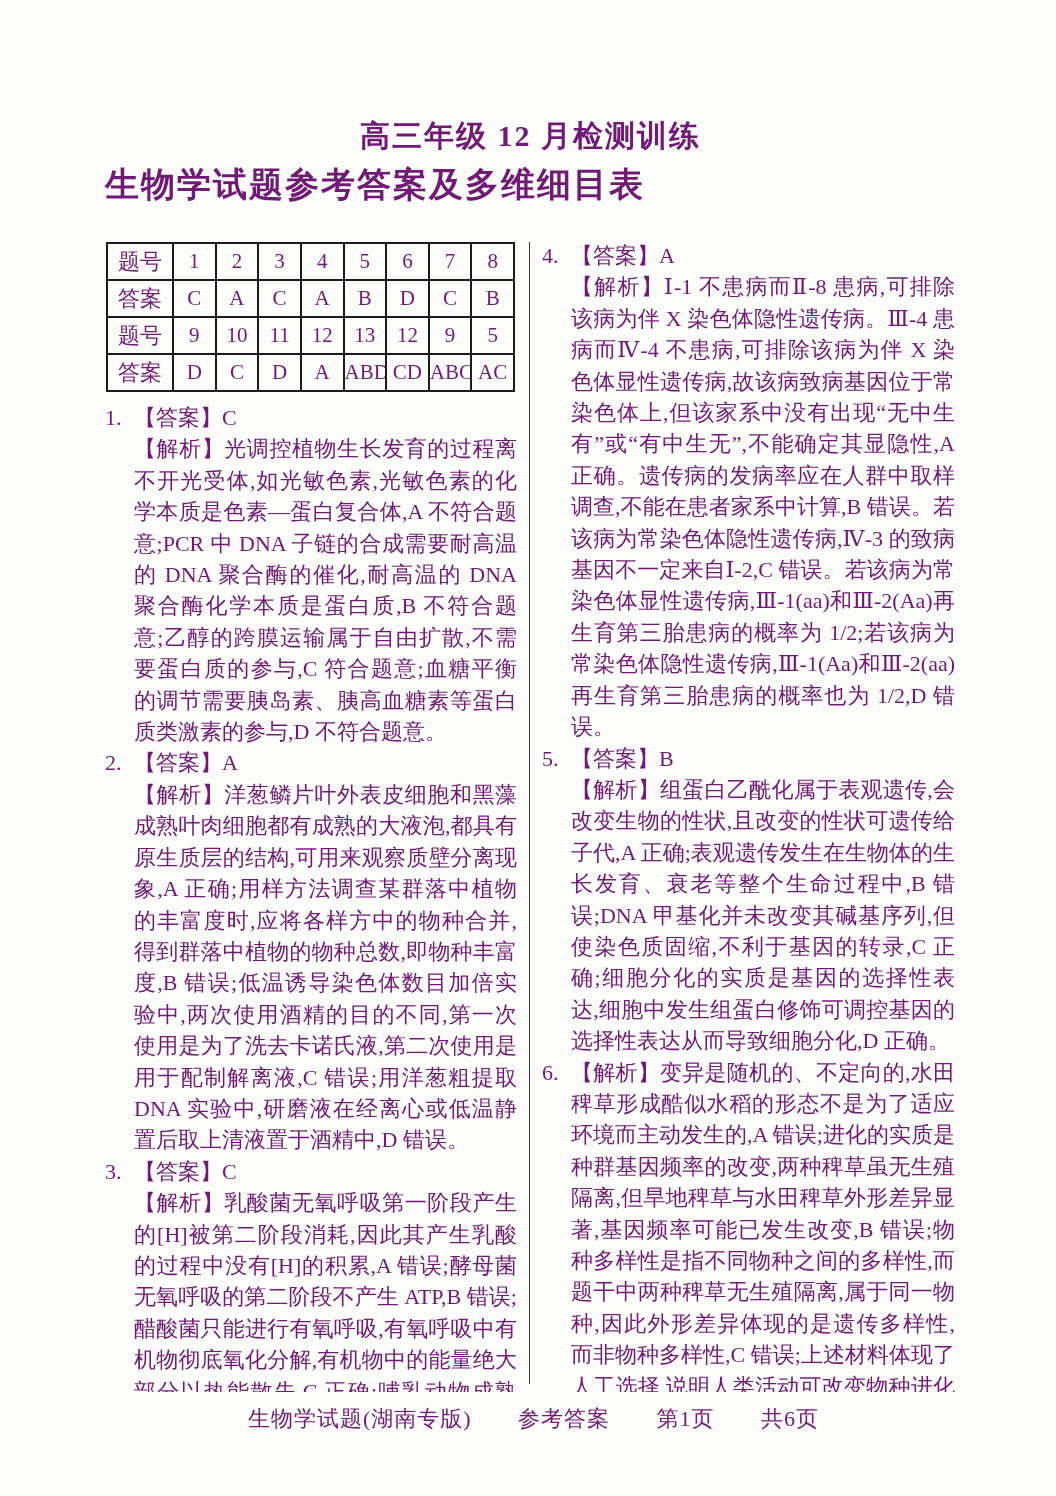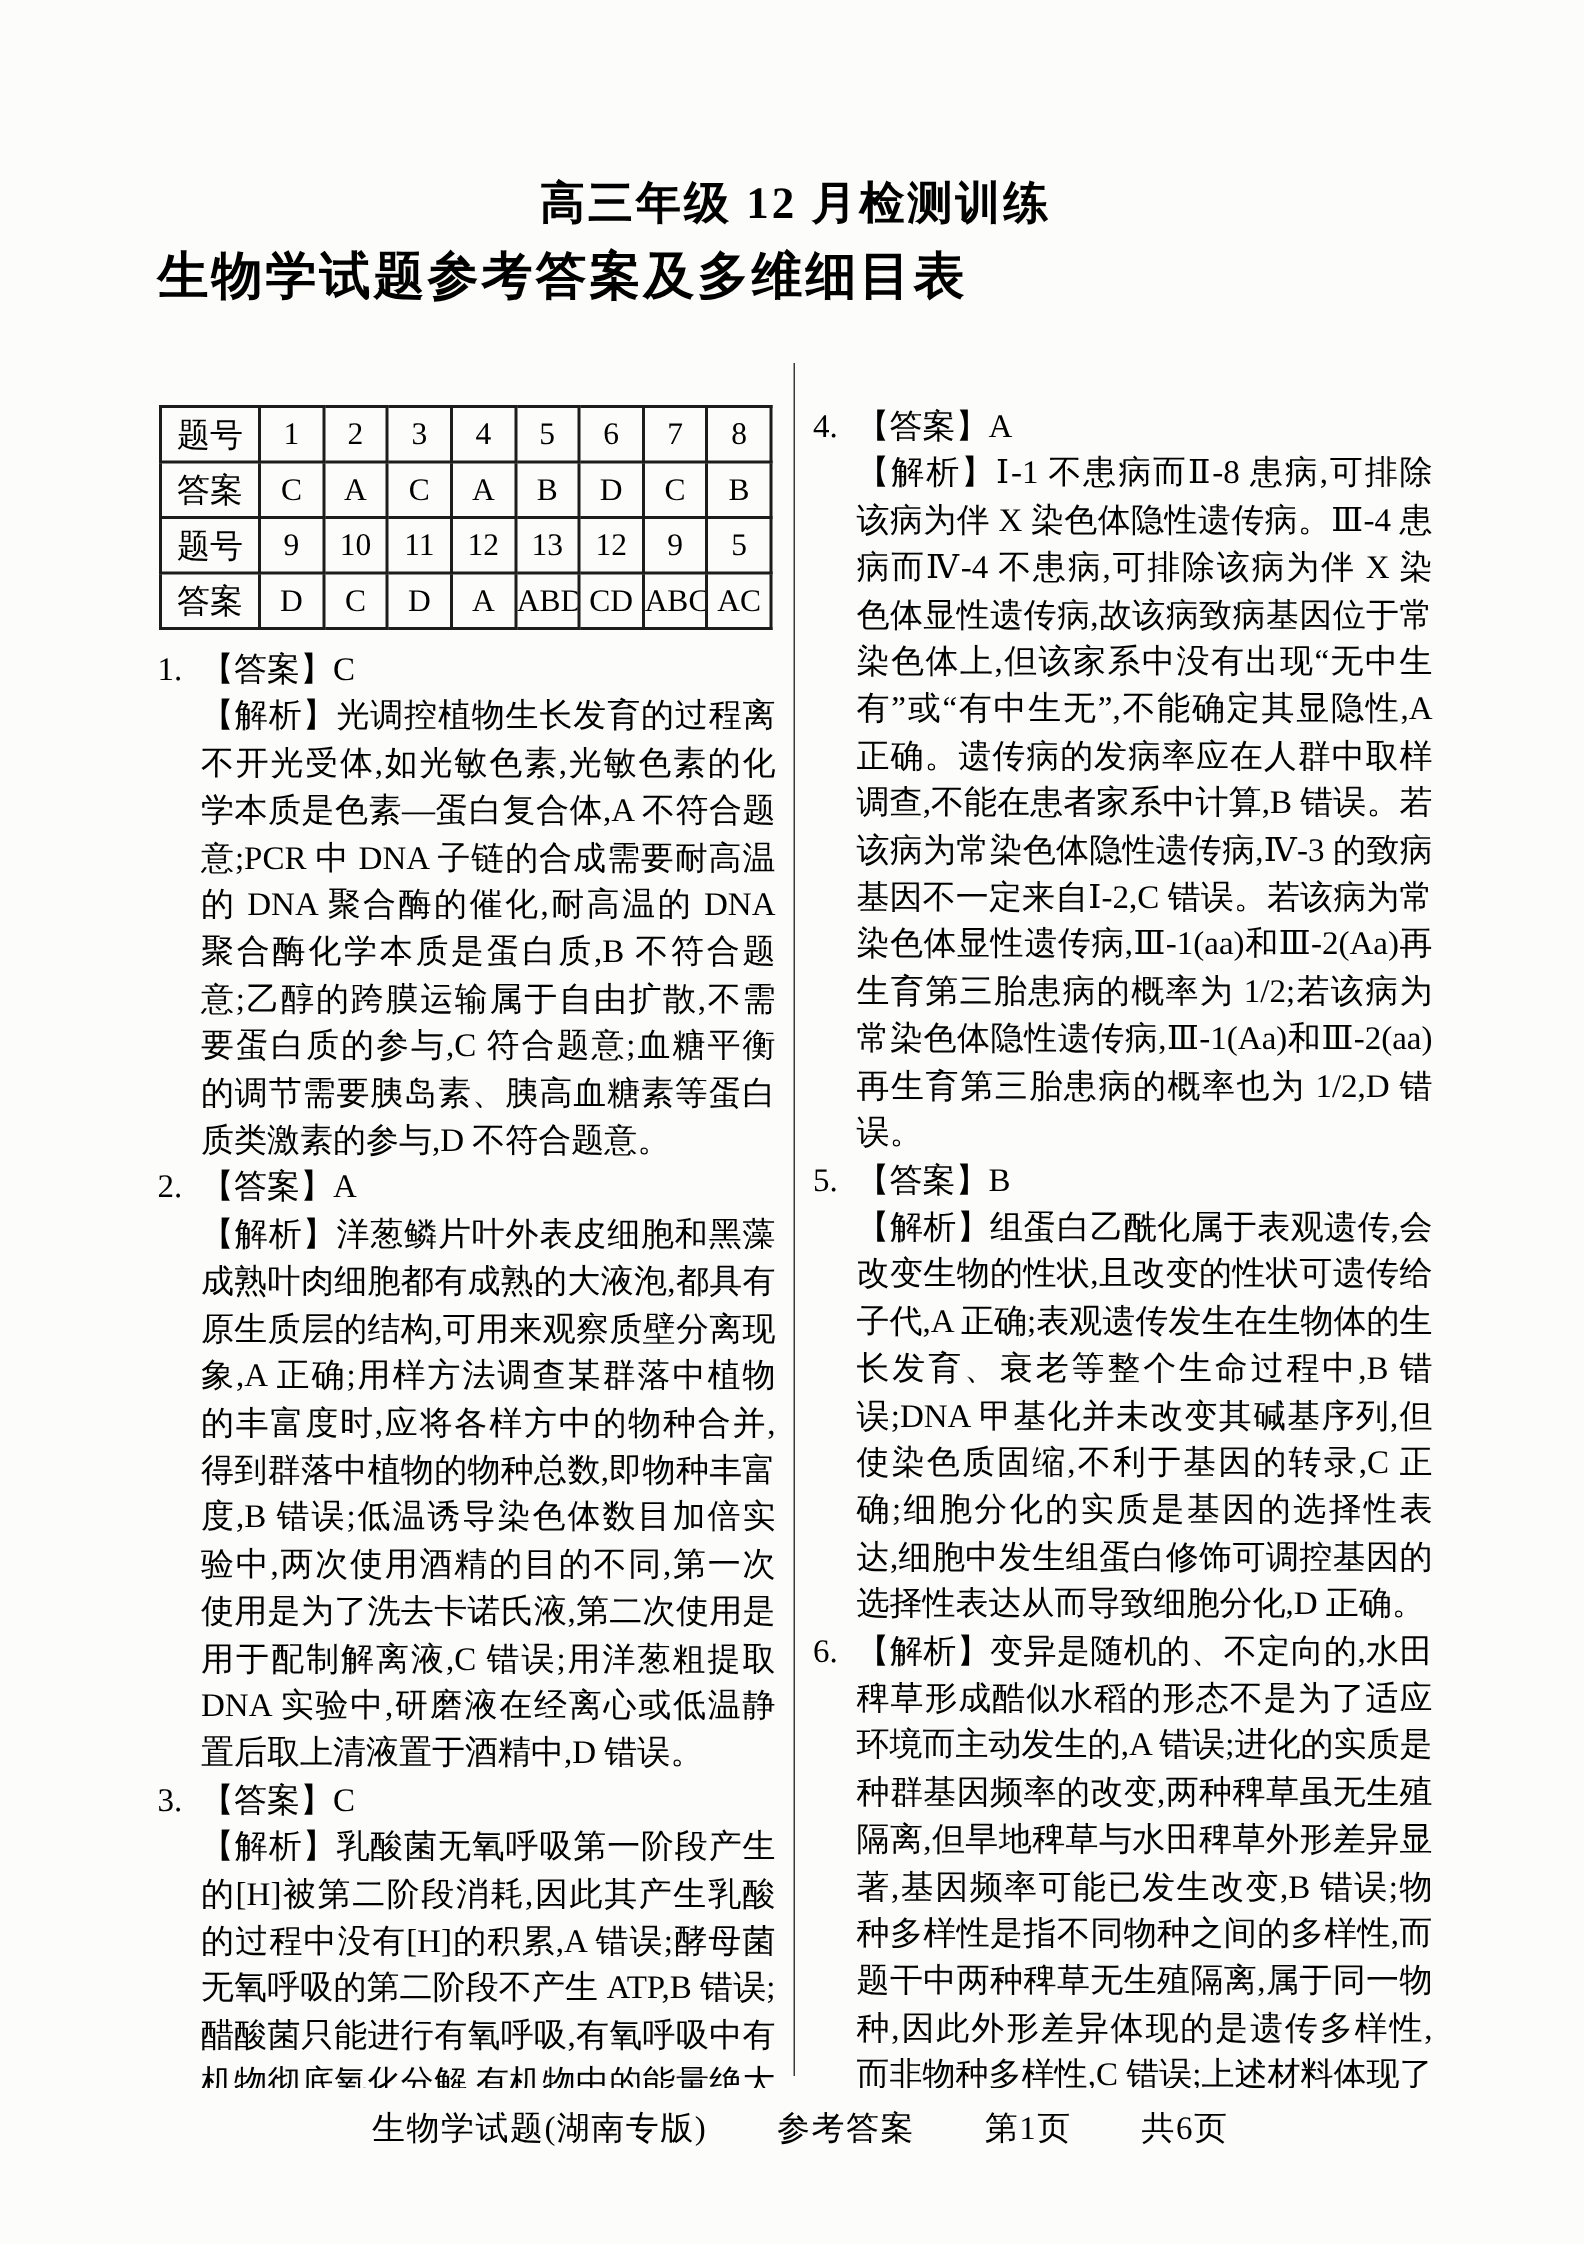--- a/index.html
+++ b/index.html
@@ -5,21 +5,21 @@
   * { box-sizing: border-box; }
   html, body { margin: 0; padding: 0; }
   body {
     width: 1056px; height: 1496px;
     background: #e9e9e7;
     font-family: "Liberation Serif", "DejaVu Serif", serif;
   }
   .page {
     width: 1056px; height: 1496px;
     background: #fcfcfa;
-    color: #000000;
+    color: #701a75;
     padding: 116px 100px 0 105px;
     position: relative;
     overflow: hidden;
   }
   .title {
     text-align: center;
     font-size: 30px;
     line-height: 40px;
     font-weight: 700;
     letter-spacing: 2px;
@@ -32,21 +32,21 @@
     font-weight: 700;
     letter-spacing: 2px;
     margin: 6px 0 0 0;
   }
   .columns {
     margin-top: 32px;
     display: flex;
     height: 1152px;
     overflow: hidden;
   }
-  .col { width: 412px; flex: none; margin-top: 28px; }
+  .col { width: 412px; flex: none; }
   .col-right { width: 413px; }
   .divider {
     width: 1px;
     background: #3a3a3a;
     margin: 2px 12px 8px 12px;
     flex: none;
   }
   table.answers {
     border-collapse: collapse;
     table-layout: fixed;

